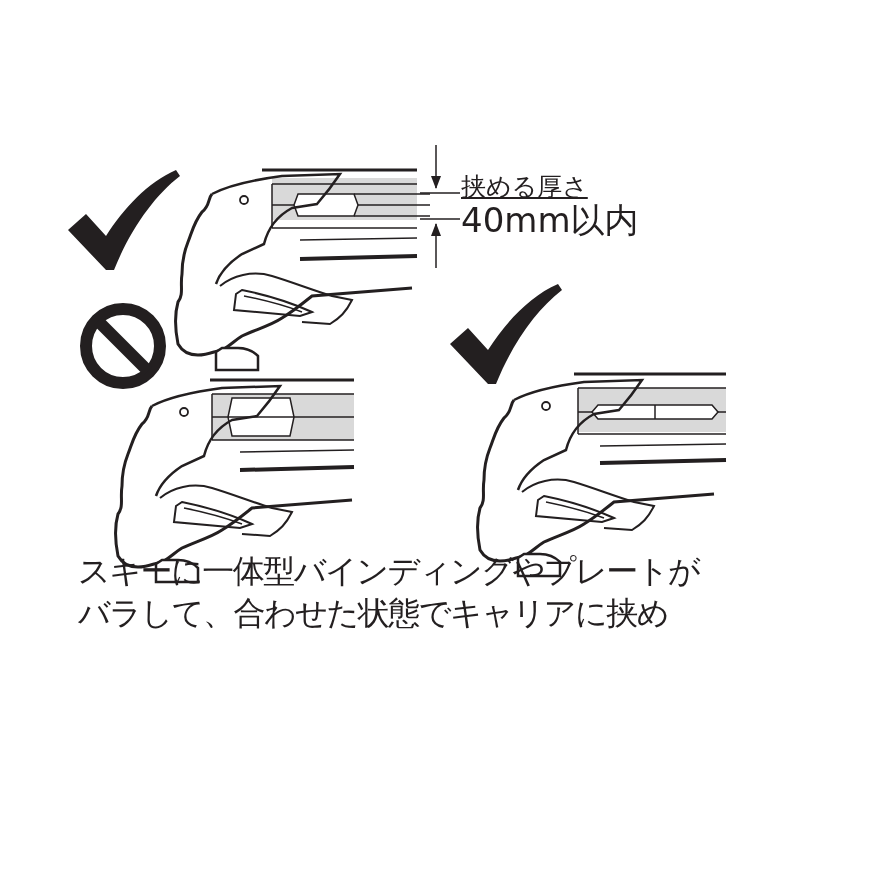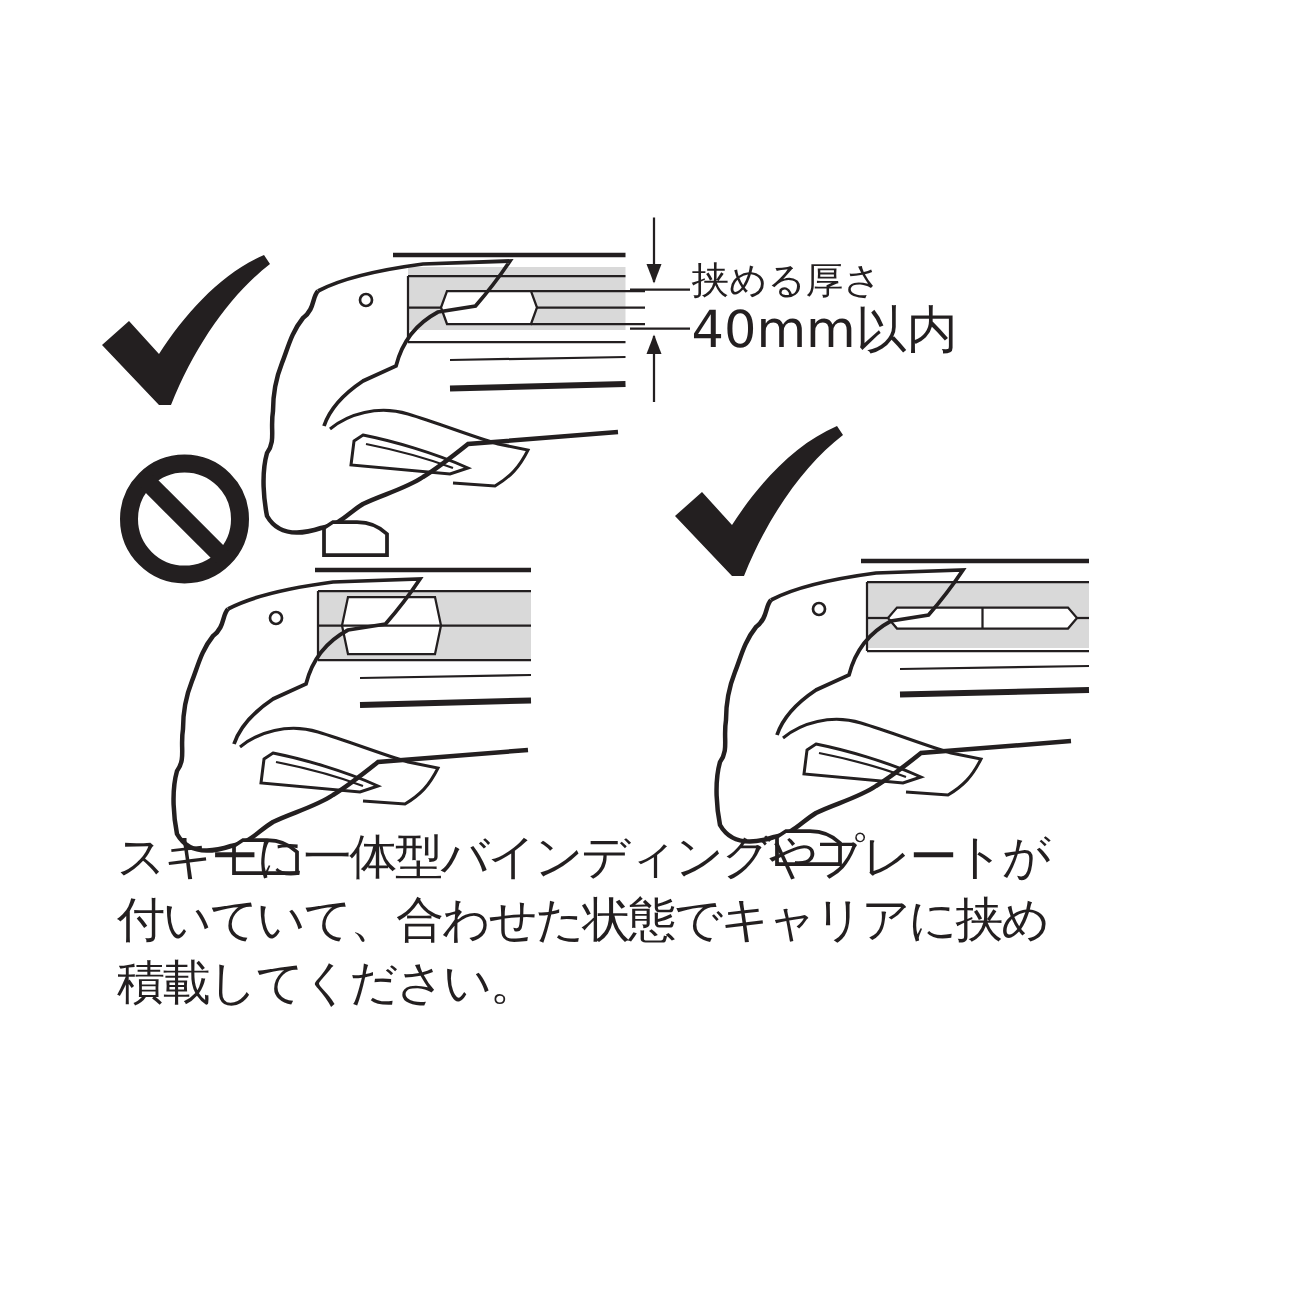--- a/index.html
+++ b/index.html
@@ -4,21 +4,21 @@
 <style>
   html, body { margin: 0; padding: 0; background: #ffffff; }
   body { width: 872px; height: 872px; position: relative; overflow: hidden; }
   .canvas { position: absolute; left: 0; top: 0; width: 872px; height: 872px; }
   .label {
     position: absolute;
     font-family: "DejaVu Sans", sans-serif;
     color: #231f20;
     white-space: nowrap;
   }
-  .label-thickness { left: 461px; top: 172px; font-size: 25px; line-height: 30px; }
+  .label-thickness { left: 461px; top: 172px; font-size: 25px; line-height: 30px; text-decoration: underline; }
   .label-limit { left: 461px; top: 205px; font-size: 34px; line-height: 30px; }
   .instruction {
     position: absolute;
     left: 78px; top: 550px; width: 740px;
     font-family: "DejaVu Sans", sans-serif;
     font-size: 32px; line-height: 42px;
     color: #231f20;
     letter-spacing: -1.5px;
   }
   .instruction div { white-space: nowrap; }
@@ -116,15 +116,14 @@
     </g>
     <use href="#carrier" x="474" y="372"></use>
   </g>
 </svg>
 
 <div class="label label-thickness">挟める厚さ</div>
 <div class="label label-limit">40mm以内</div>
 
 <div class="instruction">
   <div>スキーに一体型バインディングやプレートが</div>
-  <div>付いていて、合わせた状態でキャリアに挟め</div>
-  <div>積載してください。</div>
+  <div>バラして、合わせた状態でキャリアに挟め</div>
 </div>
 
 </body></html>

